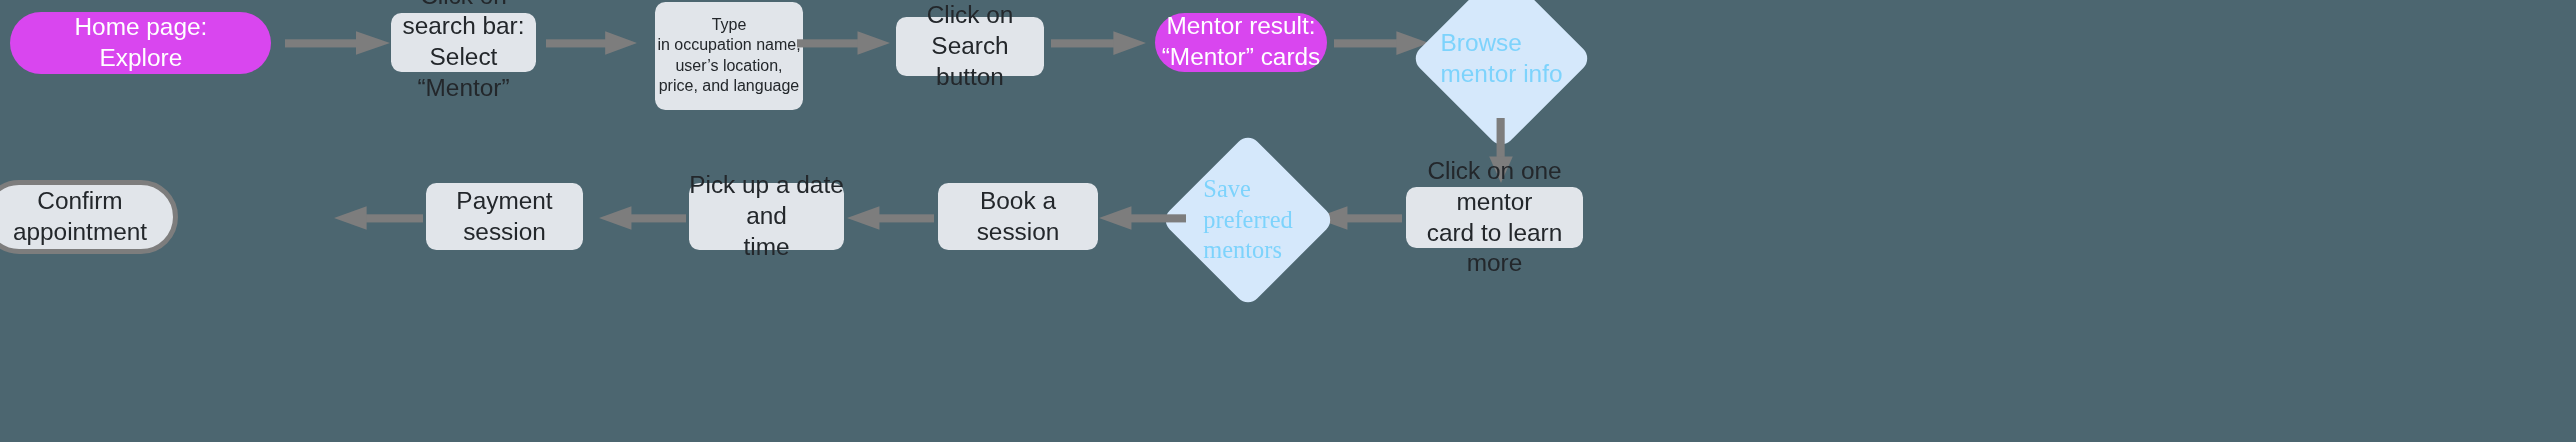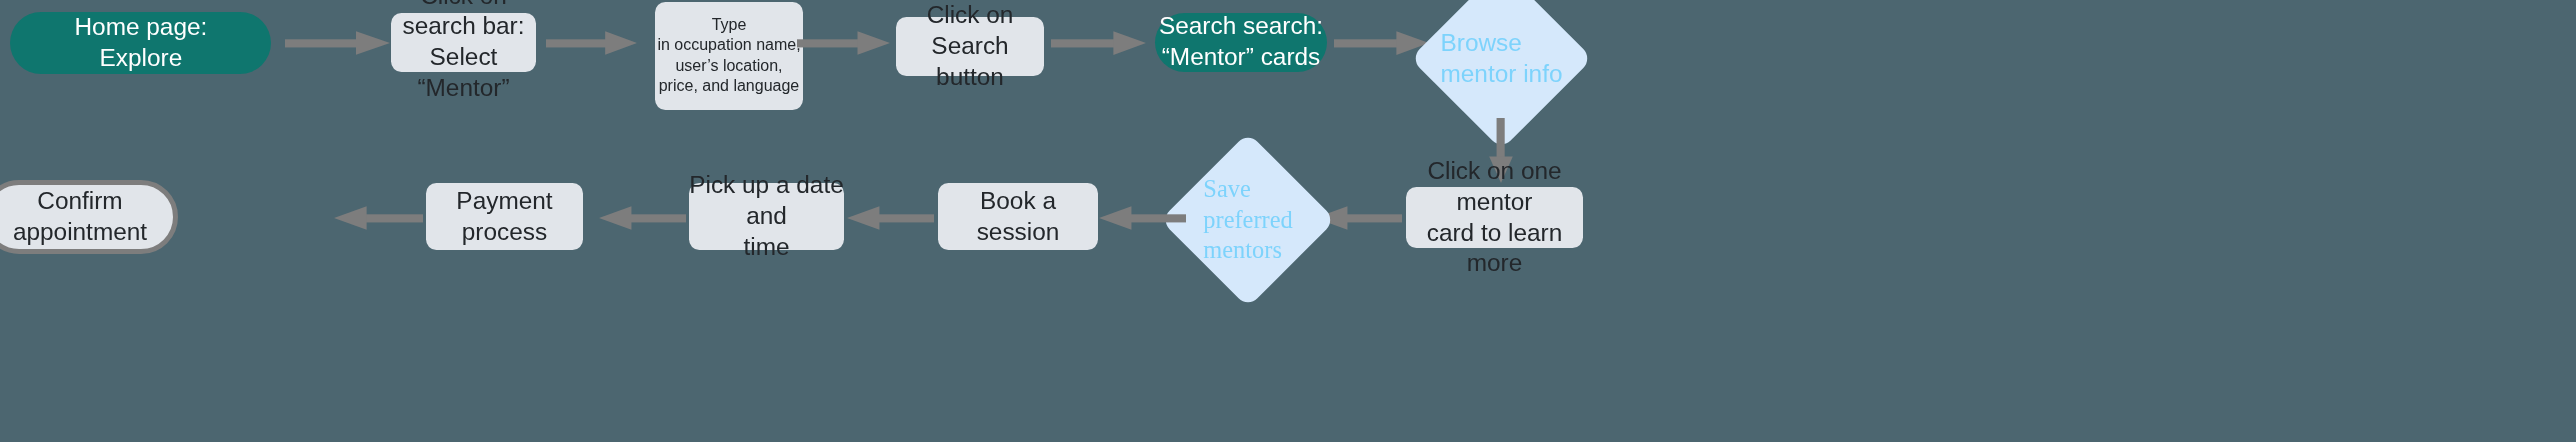--- a/index.html
+++ b/index.html
@@ -27,21 +27,21 @@
     line-height: 1.26;
     white-space: pre-line;
   }
   .node-process {
     background: #e1e5ea;
     color: #23272b;
     border-radius: 10.4px;
     font-size: 24.4px;
   }
   .node-terminator {
-    background: #0f766e;
+    background: #d946ef;
     color: #ffffff;
     border-radius: 739px;
     font-size: 24.4px;
   }
   .node-endcap {
     background: #e1e5ea;
     color: #23272b;
     border-radius: 739px;
     border: 5.2px solid #7d7d7d;
     font-size: 24.4px;
@@ -127,21 +127,21 @@
   </div>
 
   <div class="conn" style="left:1051px; top:31px; width:95px; height:24px;">
     <svg width="95" height="24" viewBox="0 0 128 32" aria-hidden="true">
       <rect x="0" y="11" width="88" height="11" fill="#7d7d7d"></rect>
       <polygon points="84,0 128,16 84,32" fill="#7d7d7d"></polygon>
     </svg>
   </div>
 
   <div class="node node-terminator" style="left:1155px; top:12.6px; width:172px; height:59px;">
-    <span>Search search:
+    <span>Mentor result:
 “Mentor” cards</span>
   </div>
 
   <div class="conn" style="left:1334px; top:31px; width:95px; height:24px;">
     <svg width="95" height="24" viewBox="0 0 128 32" aria-hidden="true">
       <rect x="0" y="11" width="88" height="11" fill="#7d7d7d"></rect>
       <polygon points="84,0 128,16 84,32" fill="#7d7d7d"></polygon>
     </svg>
   </div>
 
@@ -201,21 +201,21 @@
   </div>
 
   <div class="conn" style="left:599px; top:206px; width:87px; height:24px;">
     <svg width="87" height="24" viewBox="0 0 118 32" aria-hidden="true">
       <rect x="40" y="11" width="78" height="11" fill="#7d7d7d"></rect>
       <polygon points="44,0 0,16 44,32" fill="#7d7d7d"></polygon>
     </svg>
   </div>
 
   <div class="node node-process" style="left:426px; top:183px; width:157px; height:67px;">
-    <span>Payment process</span>
+    <span>Payment session</span>
   </div>
 
   <div class="conn" style="left:334px; top:206px; width:89px; height:24px;">
     <svg width="89" height="24" viewBox="0 0 120 32" aria-hidden="true">
       <rect x="40" y="11" width="80" height="11" fill="#7d7d7d"></rect>
       <polygon points="44,0 0,16 44,32" fill="#7d7d7d"></polygon>
     </svg>
   </div>
 
   <div class="node node-endcap" style="left:-18px; top:180px; width:196px; height:74px;">

